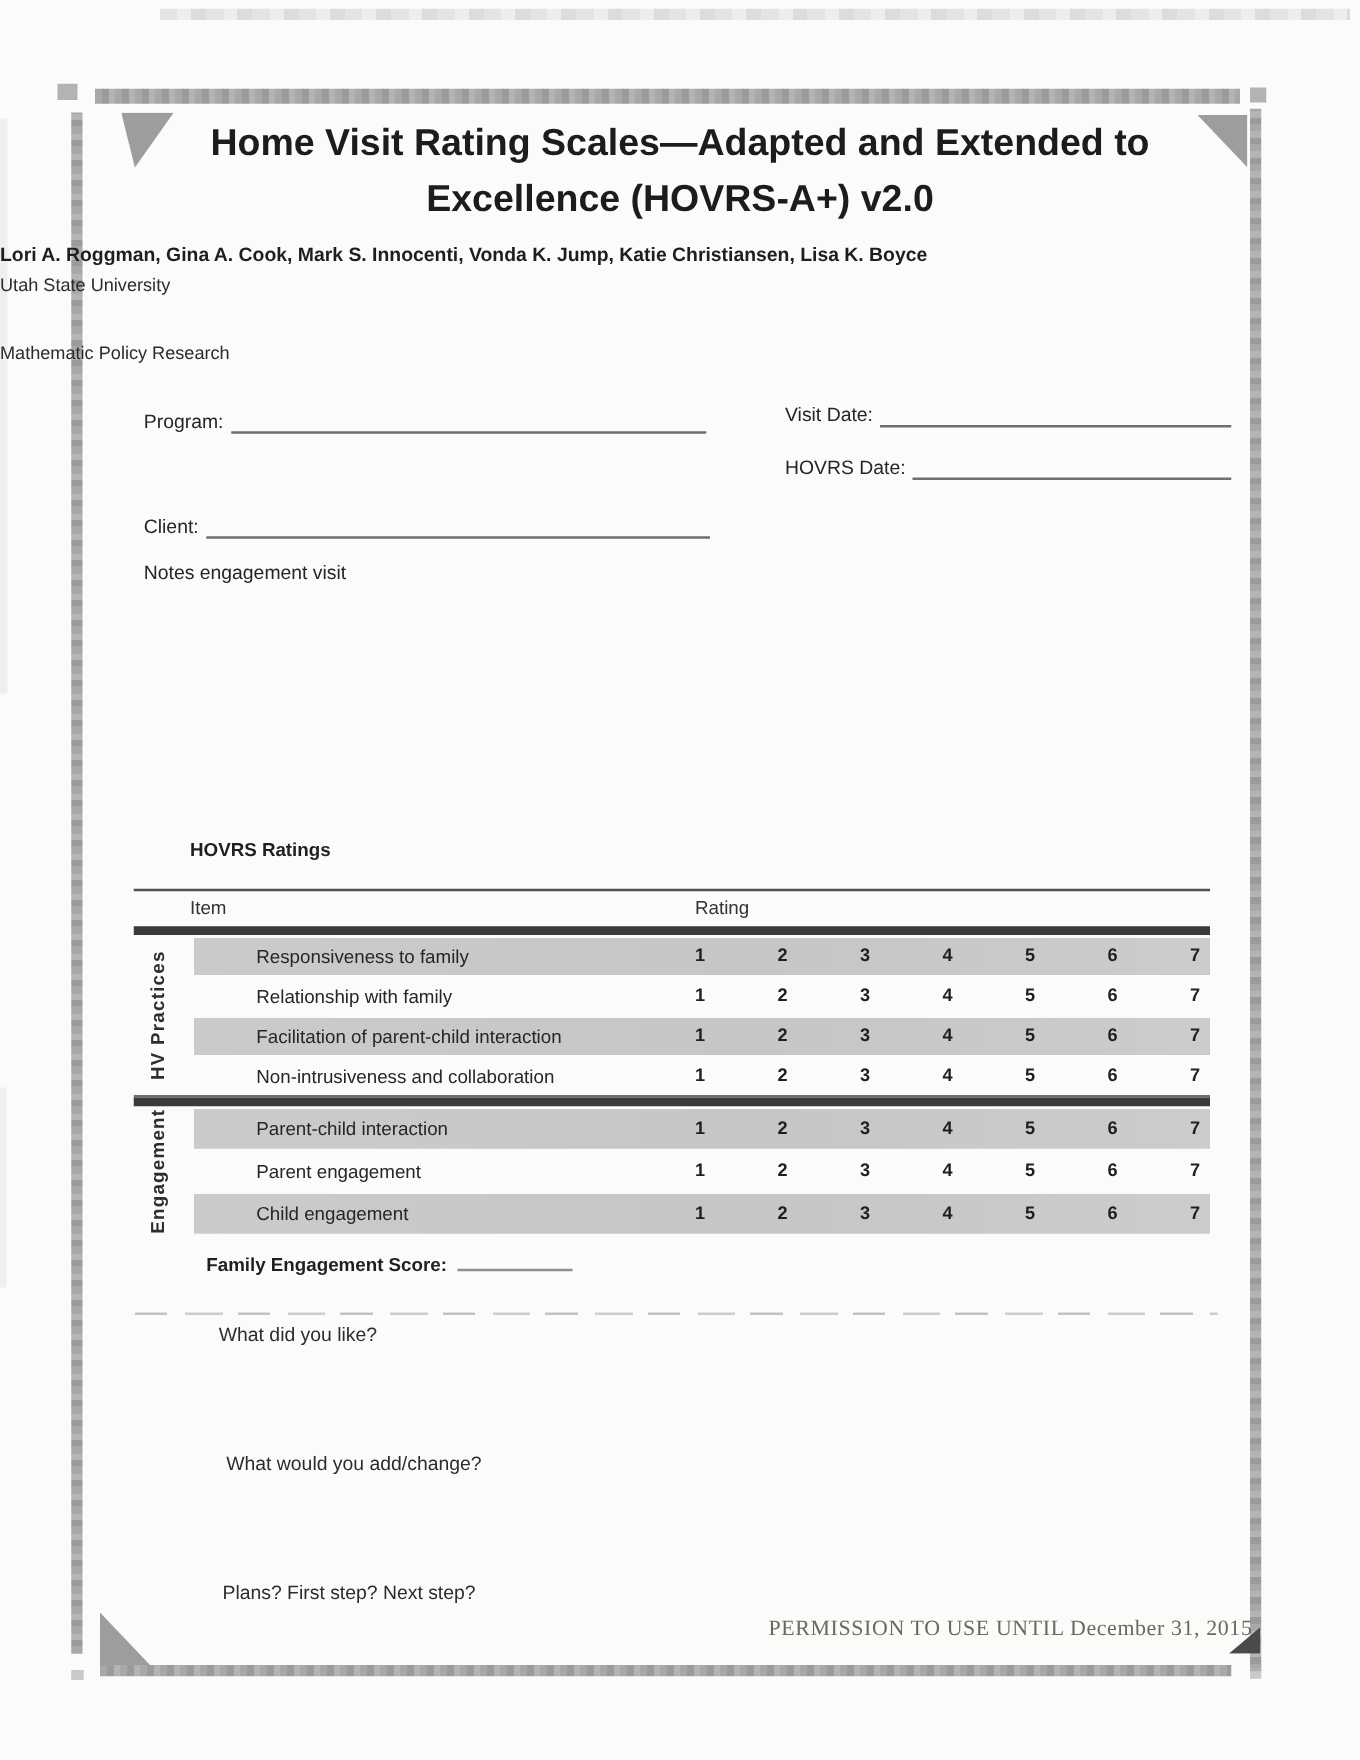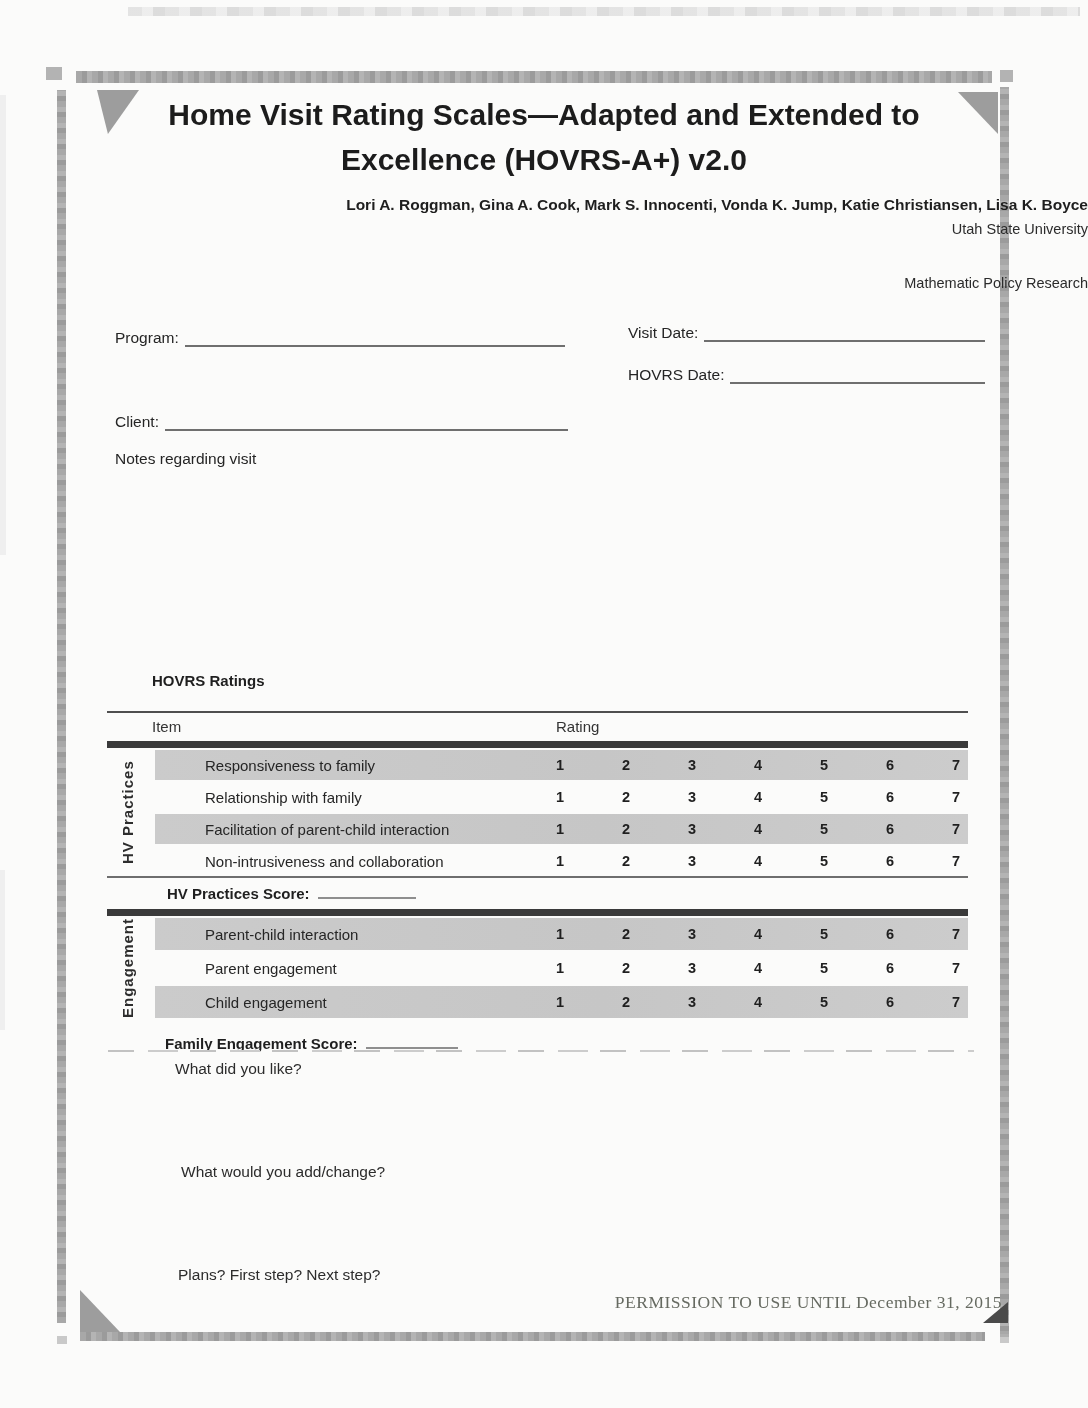--- a/index.html
+++ b/index.html
@@ -18,21 +18,21 @@
   .tri{position:absolute;background:#9d9d9d;}
   .tri.dark{background:#4a4a4a;}
   .top-smudge{position:absolute;left:128px;top:7px;width:952px;height:9px;
     background:repeating-linear-gradient(90deg,#dcdcdc 0 14px,#e9e9e9 14px 25px,#d2d2d2 25px 37px);opacity:.75;}
   .dash-artifact{position:absolute;left:108px;top:1050px;width:866px;height:2px;
     background:repeating-linear-gradient(90deg,#c2c2c2 0 26px,transparent 26px 40px,#cccccc 40px 70px,transparent 70px 82px);}
   .edge-smudge{position:absolute;background:#efefef;}
   
   .title{position:absolute;top:92px;left:0;width:100%;text-align:center;}
   .title .t-inner{display:inline-block;width:790px;font-size:30px;font-weight:700;color:#1c1c1c;line-height:1.5;}
-  .authors{position:absolute;left:0;width:100%;text-align:right;color:#1e1e1e;}
+  .authors{position:absolute;left:0;width:100%;text-align:left;color:#1e1e1e;}
   .authors.bold{font-weight:700;font-size:15.5px;}
   .authors.plain{font-weight:400;font-size:14.5px;color:#2b2b2b;}
   
   .field{position:absolute;display:flex;align-items:flex-end;font-size:15.5px;color:#252525;}
   .field .line{flex:1;border-bottom:2px solid #6f6f6f;height:19px;margin-left:6px;}
   .notes{position:absolute;left:115px;top:450px;font-size:15.5px;color:#252525;}
   
   .hovrs-heading{position:absolute;left:152px;top:672px;font-size:15px;font-weight:700;color:#1f1f1f;}
   .rtable{position:absolute;left:107px;top:711px;width:861px;}
   .rule-thin{height:2px;background:#4f4f4f;}
@@ -94,21 +94,21 @@
     <span class="line"></span>
   </div>
   <div class="field" style="left:115px;top:410px;width:453px;">
     <span>Client:</span>
     <span class="line"></span>
   </div>
   <div class="field" style="left:628px;top:363px;width:357px;">
     <span>HOVRS Date:</span>
     <span class="line"></span>
   </div>
-  <div class="notes">Notes regarding visit</div>
+  <div class="notes">Notes engagement visit</div>
 
   <div class="hovrs-heading">HOVRS Ratings</div>
 
   <div class="rtable">
     <div class="rule-thin"></div>
     <div class="thead">
       <span class="item">Item</span>
       <span class="rating">Rating</span>
     </div>
     <div class="rule-thick"></div>
@@ -159,23 +159,20 @@
             <span>3</span>
             <span>4</span>
             <span>5</span>
             <span>6</span>
             <span>7</span>
           </span>
       </div>
     </div>
 
     <div class="rule-mid"></div>
-    <div class="score-row">
-      <span>HV Practices Score:</span><span class="score-underline"></span>
-    </div>
     <div class="rule-thick"></div>
 
     <div class="tsection eng">
       <span class="vlabel">Engagement</span>
       <div class="trow shaded">
         <span class="rlabel">Parent-child interaction</span>
         <span class="rnums">
             <span>1</span>
             <span>2</span>
             <span>3</span>

